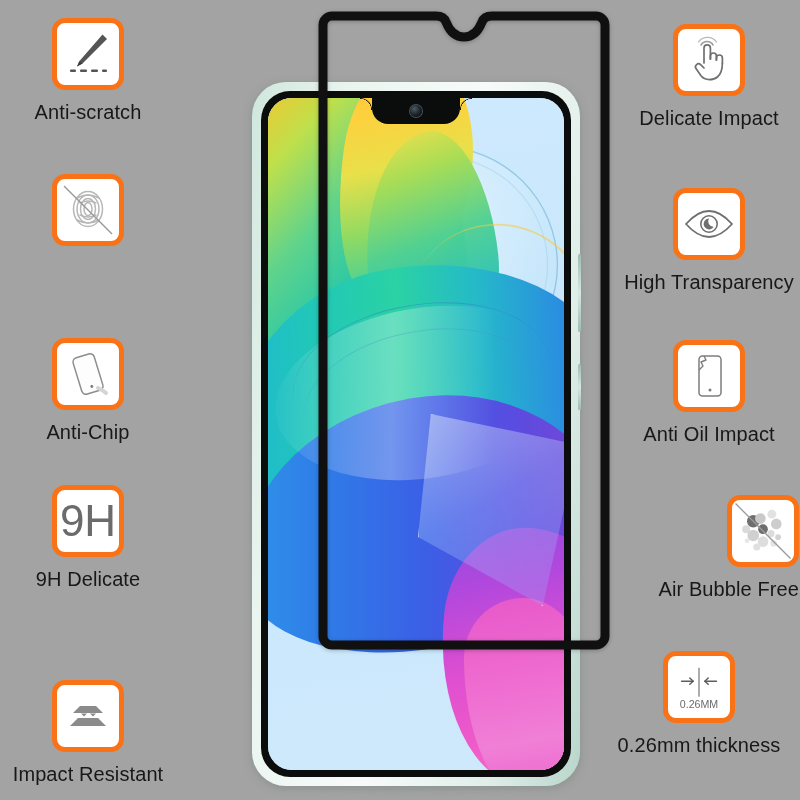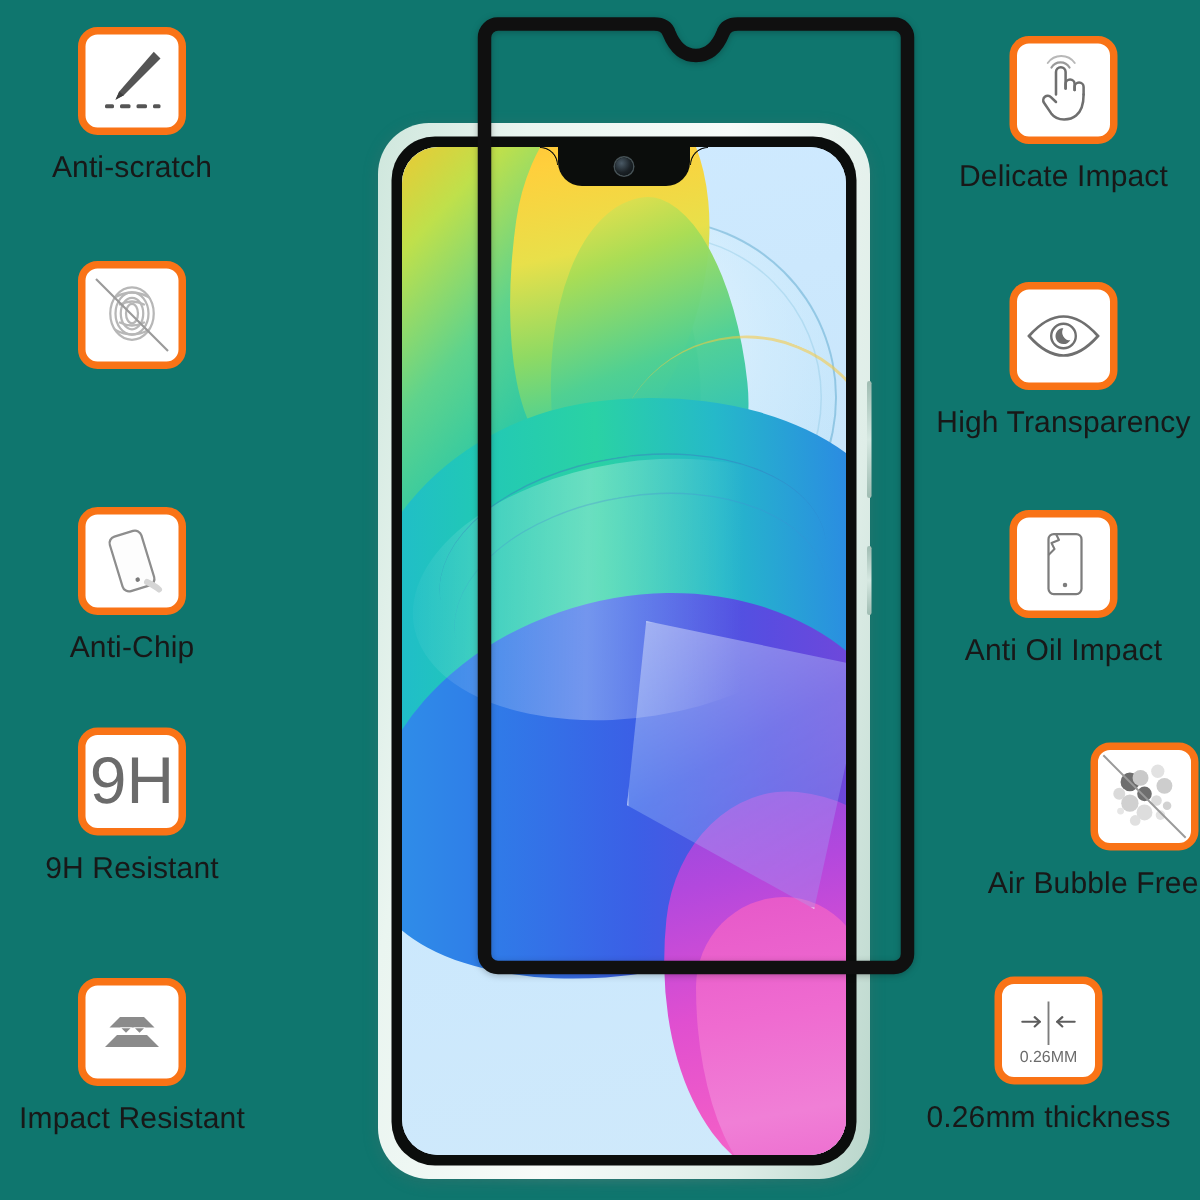--- a/index.html
+++ b/index.html
@@ -3,21 +3,21 @@
 <meta charset="utf-8">
 <style>
   html,body{margin:0;padding:0;}
   body{
     width:800px;height:800px;
     background:#ffffff;
     font-family:"Liberation Sans", sans-serif;
     overflow:hidden;
     position:relative;
   }
-  #stage{position:absolute;inset:0;width:800px;height:800px;background:#0f766e;}
+  #stage{position:absolute;inset:0;width:800px;height:800px;background:#a3a3a3;}
 
   
   .feature{position:absolute;display:flex;flex-direction:column;align-items:center;}
   .icon-box{
     width:72px;height:72px;
     border:5px solid #f97316;
     border-radius:13px;
     background:#ffffff;
     box-sizing:border-box;
     display:flex;align-items:center;justify-content:center;
@@ -224,24 +224,24 @@
         <path d="M38 42 q6 3 8 5" stroke="#d5d5d5" stroke-width="4" fill="none" stroke-linecap="round"></path>
       </svg>
     </div>
     <div class="feature-label">Anti-Chip</div>
   </div>
 
   <div class="feature" style="left:10px;top:485px;width:156px;">
     <div class="icon-box">
       <span style="font-size:44px;color:#6b6b6b;font-family:'Liberation Sans',sans-serif;line-height:1;">9H</span>
     </div>
-    <div class="feature-label">9H Resistant</div>
-  </div>
-
-  <div class="feature" style="left:10px;top:652px;width:156px;">
+    <div class="feature-label">9H Delicate</div>
+  </div>
+
+  <div class="feature" style="left:10px;top:680px;width:156px;">
     <div class="icon-box">
       <svg width="56" height="56" viewBox="0 0 56 56">
         <g fill="#8b8b8b">
           <path d="M13 25 L20 18 L36 18 L43 25 Z"></path>
           <path d="M10 38 L18 30 L38 30 L46 38 Z"></path>
           <path d="M20 25 L24 29 L28 25 Z" fill="#fff"></path>
           <path d="M29 25 L33 29 L37 25 Z" fill="#fff"></path>
           <path d="M21 25.5 L24 28.5 L27 25.5 Z" fill="#8b8b8b"></path>
           <path d="M30 25.5 L33 28.5 L36 25.5 Z" fill="#8b8b8b"></path>
         </g>

